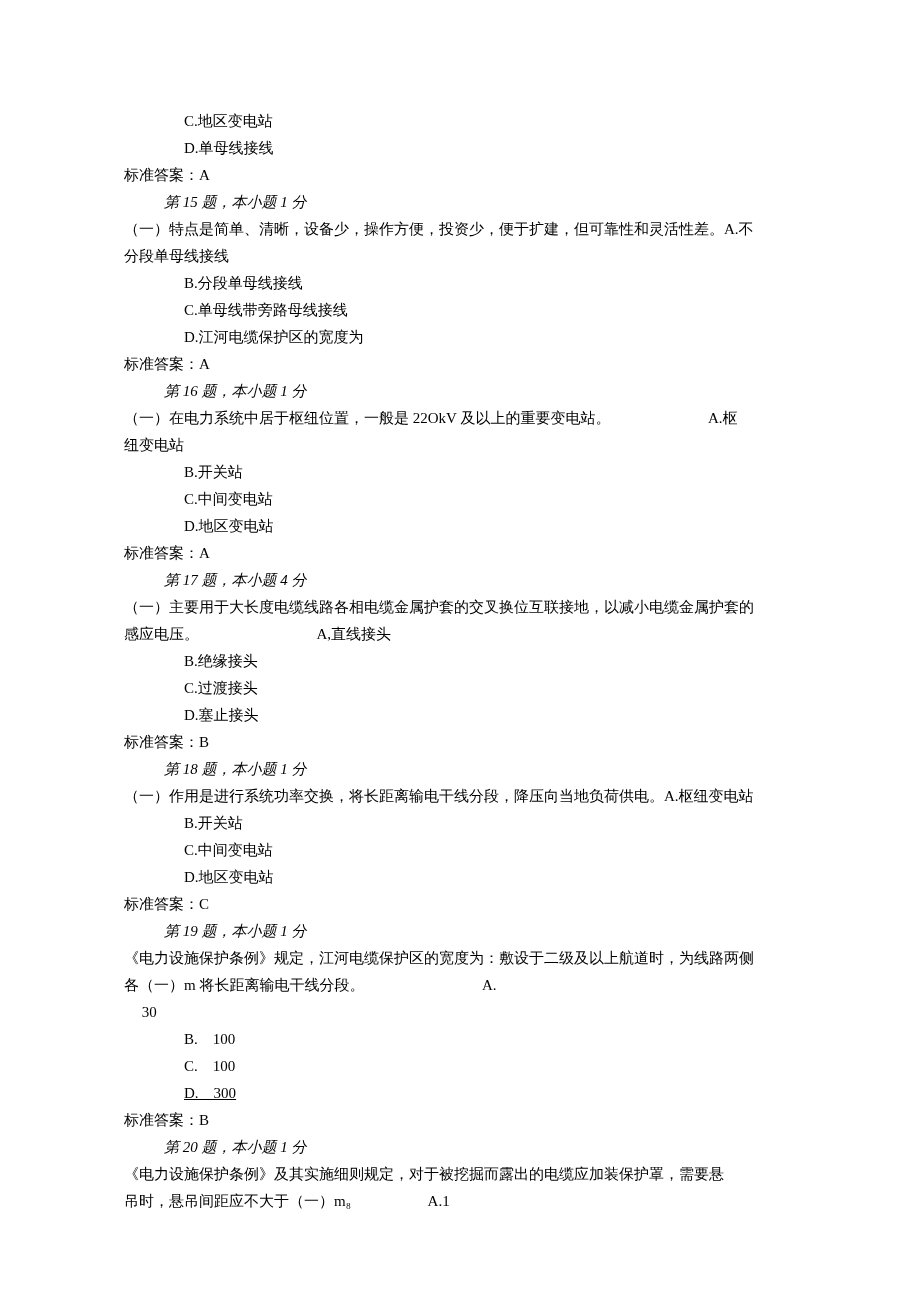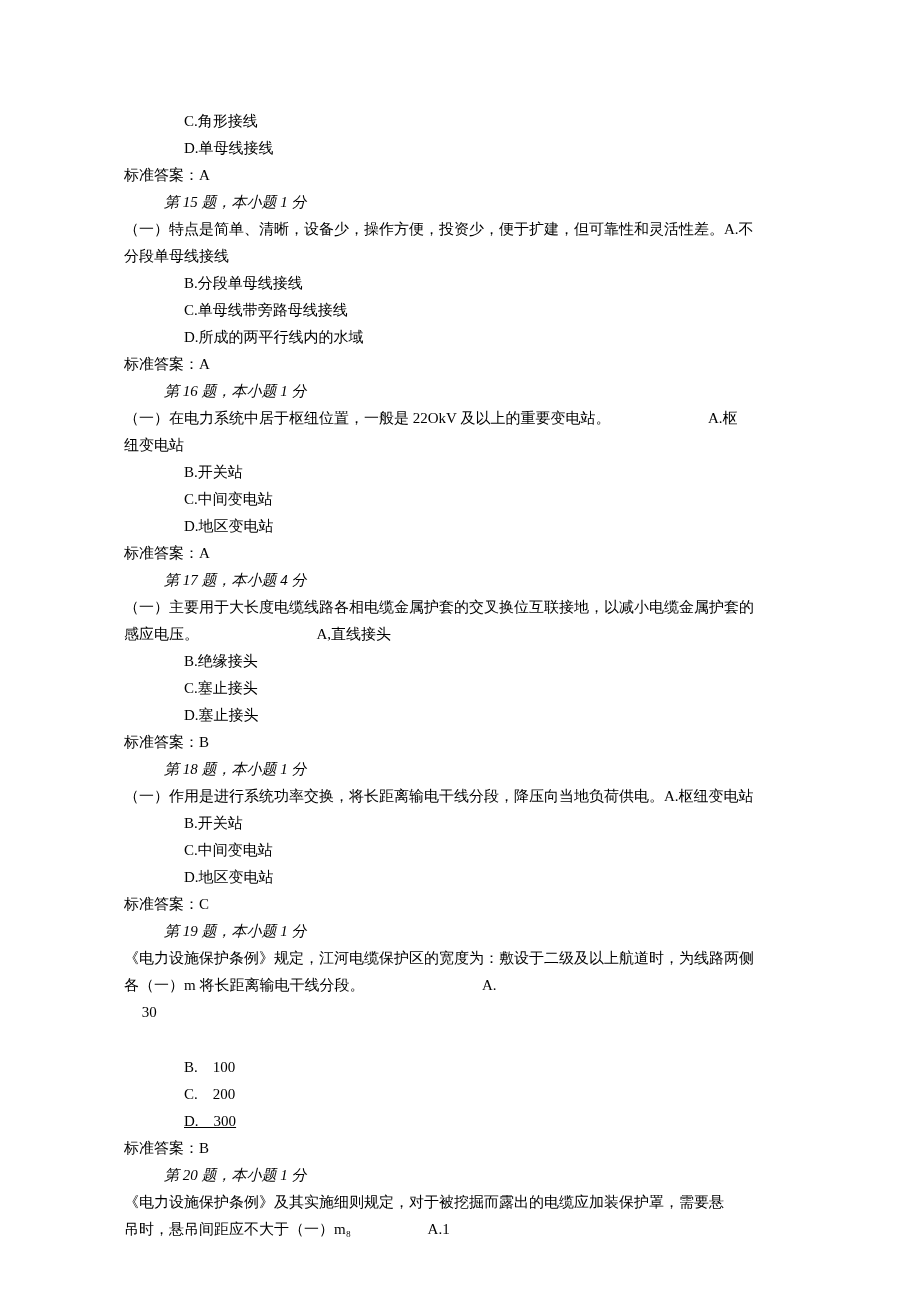--- a/index.html
+++ b/index.html
@@ -24,30 +24,30 @@
       white-space: nowrap;
       overflow: visible;
     }
     .inline-space {
       display: inline-block;
     }
   </style>
 </head>
 <body>
 
-<div class="indent-option">C.角形接线</div>
+<div class="indent-option">C.地区变电站</div>
 <div class="indent-option">D.单母线接线</div>
 <div>标准答案：A</div>
 
 <div class="indent-title">第 15 题，本小题 1 分</div>
 <div>（一）特点是简单、清晰，设备少，操作方便，投资少，便于扩建，但可靠性和灵活性差。A.不</div>
 <div>分段单母线接线</div>
 <div class="indent-option">B.分段单母线接线</div>
 <div class="indent-option">C.单母线带旁路母线接线</div>
-<div class="indent-option">D.所成的两平行线内的水域</div>
+<div class="indent-option">D.江河电缆保护区的宽度为</div>
 <div>标准答案：A</div>
 
 <div class="indent-title">第 16 题，本小题 1 分</div>
 <div class="q-row">
   <span>（一）在电力系统中居于枢纽位置，一般是 22OkV 及以上的重要变电站。</span>
   <span class="inline-space" style="width:90px;"></span>
   <span>A.枢</span>
 </div>
 <div>纽变电站</div>
 <div class="indent-option">B.开关站</div>
@@ -56,21 +56,21 @@
 <div>标准答案：A</div>
 
 <div class="indent-title">第 17 题，本小题 4 分</div>
 <div>（一）主要用于大长度电缆线路各相电缆金属护套的交叉换位互联接地，以减小电缆金属护套的</div>
 <div class="q-row">
   <span>感应电压。</span>
   <span class="inline-space" style="width:110px;"></span>
   <span>A,直线接头</span>
 </div>
 <div class="indent-option">B.绝缘接头</div>
-<div class="indent-option">C.塞止接头</div>
+<div class="indent-option">C.过渡接头</div>
 <div class="indent-option">D.塞止接头</div>
 <div>标准答案：B</div>
 
 <div class="indent-title">第 18 题，本小题 1 分</div>
 <div>（一）作用是进行系统功率交换，将长距离输电干线分段，降压向当地负荷供电。A.枢纽变电站</div>
 <div class="indent-option">B.开关站</div>
 <div class="indent-option">C.中间变电站</div>
 <div class="indent-option">D.地区变电站</div>
 <div>标准答案：C</div>
 
@@ -78,22 +78,22 @@
 <div>《电力设施保护条例》规定，江河电缆保护区的宽度为：敷设于二级及以上航道时，为线路两侧</div>
 <div class="q-row">
   <span>各（一）m 将长距离输电干线分段。</span>
   <span class="inline-space" style="width:110px;"></span>
   <span>A.</span>
 </div>
 <div>
   <span class="inline-space" style="width:14px;"></span>
   <span>30</span>
 </div>
-<div class="indent-option" style="white-space: pre; margin-top: 28px;">B.    100</div>
-<div class="indent-option" style="white-space: pre;">C.    200</div>
+<div class="indent-option" style="white-space: pre;">B.    100</div>
+<div class="indent-option" style="white-space: pre;">C.    100</div>
 <div class="indent-option" style="white-space: pre; text-decoration: underline;">D.    300</div>
 <div>标准答案：B</div>
 
 <div class="indent-title">第 20 题，本小题 1 分</div>
 <div>《电力设施保护条例》及其实施细则规定，对于被挖掘而露出的电缆应加装保护罩，需要悬</div>
 <div class="q-row">
   <span>吊时，悬吊间距应不大于（一）m₈</span>
   <span class="inline-space" style="width:70px;"></span>
   <span>A.1</span>
 </div>

